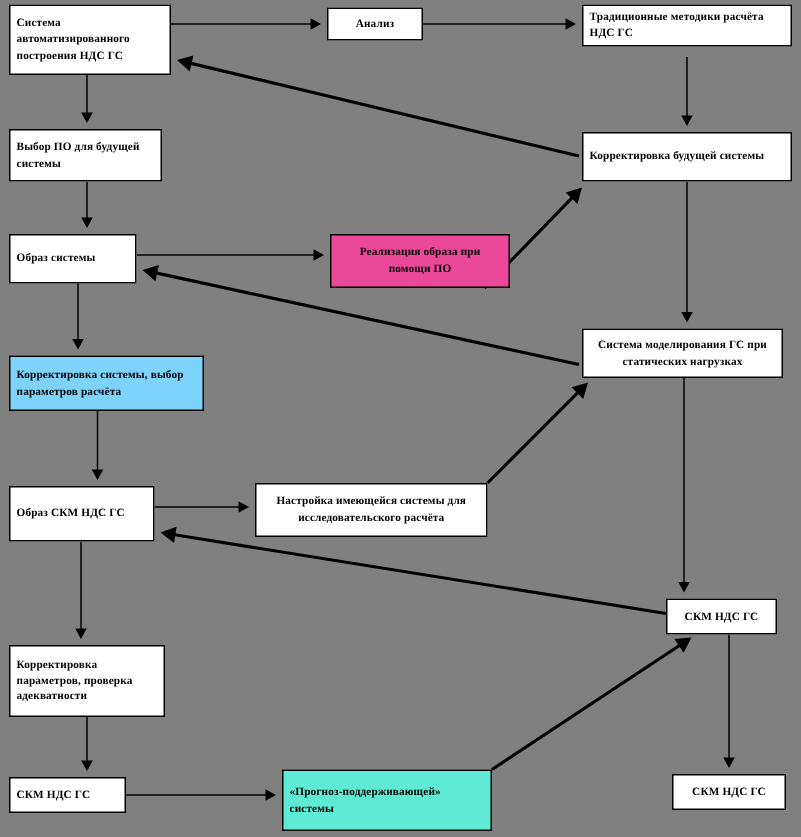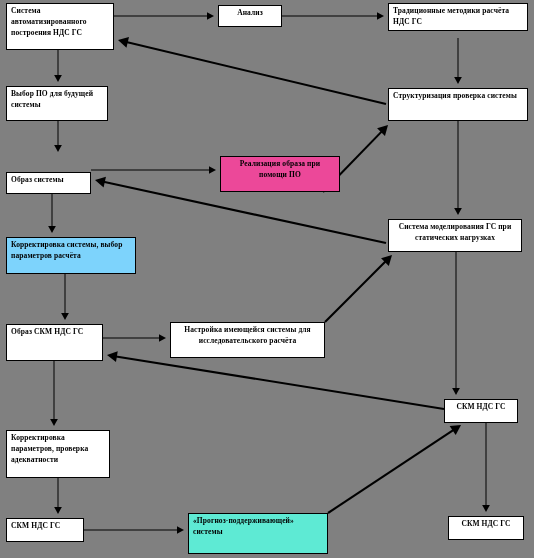--- a/index.html
+++ b/index.html
@@ -21,21 +21,21 @@
     top: 0;
     width: 534px;
     height: 558px;
   }
   .node {
     position: absolute;
     background: #ffffff;
     border: 1px solid #000000;
     box-sizing: border-box;
     display: flex;
-    align-items: flex-start;
+    align-items: center;
     overflow: hidden;
     padding: 2px 4px;
   }
   .node-label {
     font-weight: bold;
     font-size: 7.5px;
     line-height: 1.45;
     color: #000000;
     letter-spacing: 0.1px;
     width: 100%;
@@ -142,23 +142,23 @@
       <div class="node center" style="left: 218px; top: 5px; width: 64px; height: 22px; background: rgb(255, 255, 255); border-color: rgb(0, 0, 0); font-family: Liberation Serif, serif;">
         <div class="node-label">Анализ</div>
       </div>
       <div class="node left" style="left: 388px; top: 3px; width: 140px; height: 28px; background: rgb(255, 255, 255); border-color: rgb(0, 0, 0);">
         <div class="node-label">Традиционные методики расчёта НДС ГС</div>
       </div>
       <div class="node left" style="left: 6px; top: 86px; width: 102px; height: 35px; background: rgb(255, 255, 255); border-color: rgb(0, 0, 0);">
         <div class="node-label">Выбор ПО для будущей системы</div>
       </div>
       <div class="node left" style="left: 388px; top: 88px; width: 140px; height: 33px; background: rgb(255, 255, 255); border-color: rgb(0, 0, 0);">
-        <div class="node-label">Структуризация проверка системы</div>
+        <div class="node-label">Корректировка будущей системы</div>
       </div>
-      <div class="node left" style="left: 6px; top: 172px; width: 85px; height: 22px; background: rgb(255, 255, 255); border-color: rgb(0, 0, 0);">
+      <div class="node left" style="left: 6px; top: 156px; width: 85px; height: 33px; background: rgb(255, 255, 255); border-color: rgb(0, 0, 0);">
         <div class="node-label">Образ системы</div>
       </div>
       <div class="node center" style="left: 220px; top: 156px; width: 120px; height: 36px; background: #ec4899; border-color: rgb(0, 0, 0);">
         <div class="node-label">Реализация образа при помощи ПО</div>
       </div>
       <div class="node center" style="left: 388px; top: 219px; width: 134px; height: 33px; background: rgb(255, 255, 255); border-color: rgb(0, 0, 0);">
         <div class="node-label">Система моделирования ГС при статических  нагрузках</div>
       </div>
       <div class="node left" style="left: 6px; top: 237px; width: 130px; height: 37px; background: #7dd3fc; border-color: rgb(0, 0, 0);">
         <div class="node-label">Корректировка системы, выбор параметров расчёта</div>

